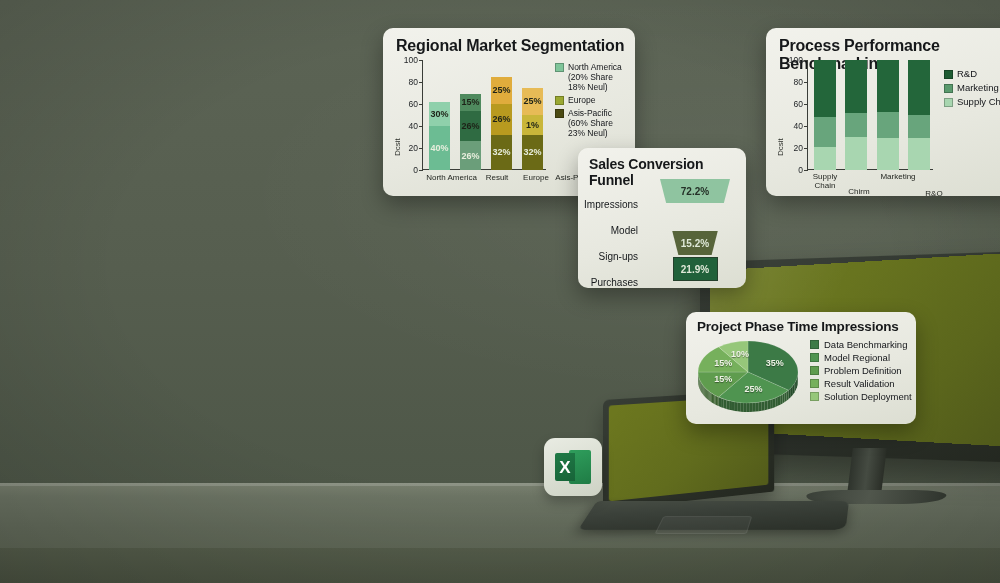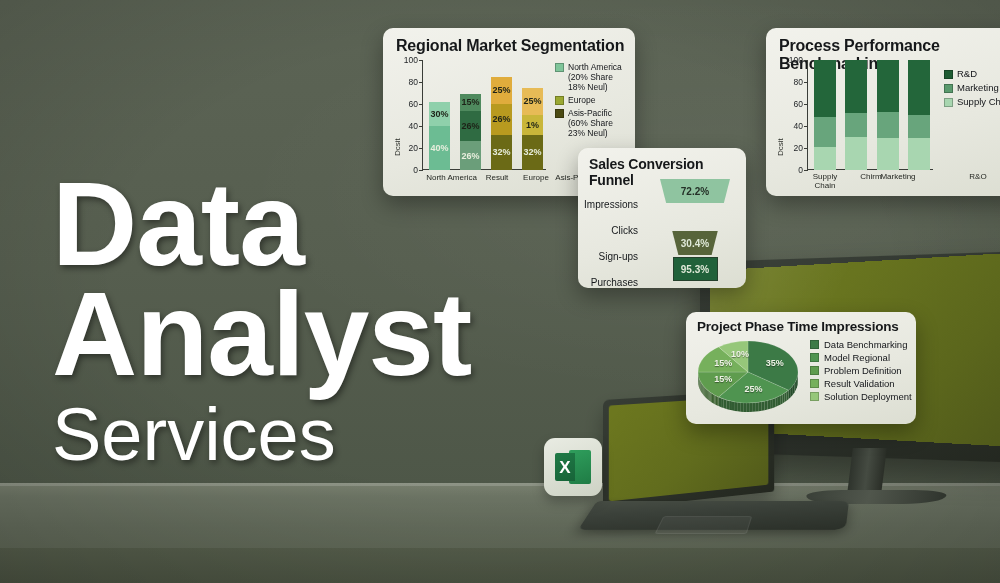--- a/index.html
+++ b/index.html
@@ -207,25 +207,20 @@
 <body>
 
 <div id="stage">
 
   <div id="wall"></div>
   <div id="wall-sheen"></div>
   <div id="desk"></div>
   <div id="desk-edge"></div>
   <div id="desk-front"></div>
 
-  <div id="headline">
-    <div id="hl-1">Data</div>
-    <div id="hl-2">Analyst</div>
-    <div id="hl-3">Services</div>
-  </div>
 
   <div id="monitor">
     <div id="mon-bezel">
       <div id="mon-screen"></div>
     </div>
     <div id="mon-neck"></div>
     <div id="mon-foot"></div>
   </div>
 
   <div id="laptop">
@@ -318,32 +313,32 @@
   <div class="card" id="card-funnel">
     <div class="card-title">Sales Conversion Funnel</div>
     <div id="fn-wrap" style="position:absolute; left:0; top:30px; width:168px; height:108px;">
         <div class="fn-row" style="top:0px;">
           <div class="fn-name">Impressions</div>
           <div style="position:relative; flex:1; height:26px;">
             <div style="position:absolute; left:16px; top:1px; width:70px; height:24px;background:#8fc4a0;clip-path: polygon(0% 0%, 100% 0%, 91.25% 100%, 8.75% 100%);display:flex; align-items:center; justify-content:center;font-size:10px; font-weight:700; color:#243027;">72.2%</div>
           </div>
         </div>
         <div class="fn-row" style="top:26px;">
-          <div class="fn-name">Clicks</div>
+          <div class="fn-name">Model</div>
         </div>
         <div class="fn-row" style="top:52px;">
           <div class="fn-name">Sign-ups</div>
           <div style="position:relative; flex:1; height:26px;">
-            <div style="position:absolute; left:28.25px; top:1px; width:45.5px; height:24px;background:#57643a;clip-path: polygon(0% 0%, 100% 0%, 86.53846153846153% 100%, 13.461538461538467% 100%);display:flex; align-items:center; justify-content:center;font-size:10px; font-weight:700; color:#dfe9d8;">30.4%</div>
+            <div style="position:absolute; left:28.25px; top:1px; width:45.5px; height:24px;background:#57643a;clip-path: polygon(0% 0%, 100% 0%, 86.53846153846153% 100%, 13.461538461538467% 100%);display:flex; align-items:center; justify-content:center;font-size:10px; font-weight:700; color:#dfe9d8;">15.2%</div>
           </div>
         </div>
         <div class="fn-row" style="top:78px;">
           <div class="fn-name">Purchases</div>
           <div style="position:relative; flex:1; height:26px;">
-            <div style="position:absolute; left:34.375px; top:1px; width:33.25px; height:24px;background:#20613a;clip-path: polygon(0% 0%, 100% 0%, 81.57894736842105% 100%, 18.42105263157895% 100%);clip-path:none; border:1.5px solid #24402c; width:45px; left:28.5px;display:flex; align-items:center; justify-content:center;font-size:10px; font-weight:700; color:#dfe9d8;">95.3%</div>
+            <div style="position:absolute; left:34.375px; top:1px; width:33.25px; height:24px;background:#20613a;clip-path: polygon(0% 0%, 100% 0%, 81.57894736842105% 100%, 18.42105263157895% 100%);clip-path:none; border:1.5px solid #24402c; width:45px; left:28.5px;display:flex; align-items:center; justify-content:center;font-size:10px; font-weight:700; color:#dfe9d8;">21.9%</div>
           </div>
         </div>
       </div>
   </div>
 
   <div class="card" id="card-process">
     <div class="card-title">Process Performance Benchmarking</div>
 
     <div class="axis-lbl-y" style="left:10px; top:128px;">Dcsit</div>
 
@@ -383,23 +378,23 @@
         <div class="stackbar" style="left:99.25px; width:22px; height:110px;">
           <div class="seg" style="bottom:0px; height:31.9px; background:#a8d6b0;"></div>
           <div class="seg" style="bottom:31.9px; height:23.099999999999998px; background:#68a57c;"></div>
           <div class="seg" style="bottom:55px; height:55px; background:#23663a;"></div>
         </div>
       </div>
 
     <div id="prc-xlabs">
         <div class="xlab" style="left:41px; top:145px; width:36px; white-space:pre-line; line-height:1.1;">Supply
 Chain</div>
-        <div class="xlab" style="left:76px; top:145px; width:34px; white-space:pre-line; line-height:1.1;margin-left:12px;">Chirm</div>
+        <div class="xlab" style="left:76px; top:160px; width:34px; white-space:pre-line; line-height:1.1;">Chirm</div>
         <div class="xlab" style="left:110px; top:145px; width:44px; white-space:pre-line; line-height:1.1;">Marketing</div>
-        <div class="xlab" style="left:155px; top:145px; width:26px; white-space:pre-line; line-height:1.1;margin-left:44px;">R&amp;O</div>
+        <div class="xlab" style="left:155px; top:162px; width:26px; white-space:pre-line; line-height:1.1;">R&amp;O</div>
       </div>
 
     <div id="prc-legend" style="position:absolute; left:178px; top:40px; width:76px;">
         <div class="legend-row" style="align-items:center;">
           <span class="sw" style="background:#1f5c33;"></span>
           <span class="legend-txt" style="font-size:9.5px;">R&amp;D</span>
         </div>
         <div class="legend-row" style="align-items:center;">
           <span class="sw" style="background:#5a9a6d;"></span>
           <span class="legend-txt" style="font-size:9.5px;">Marketing</span>

